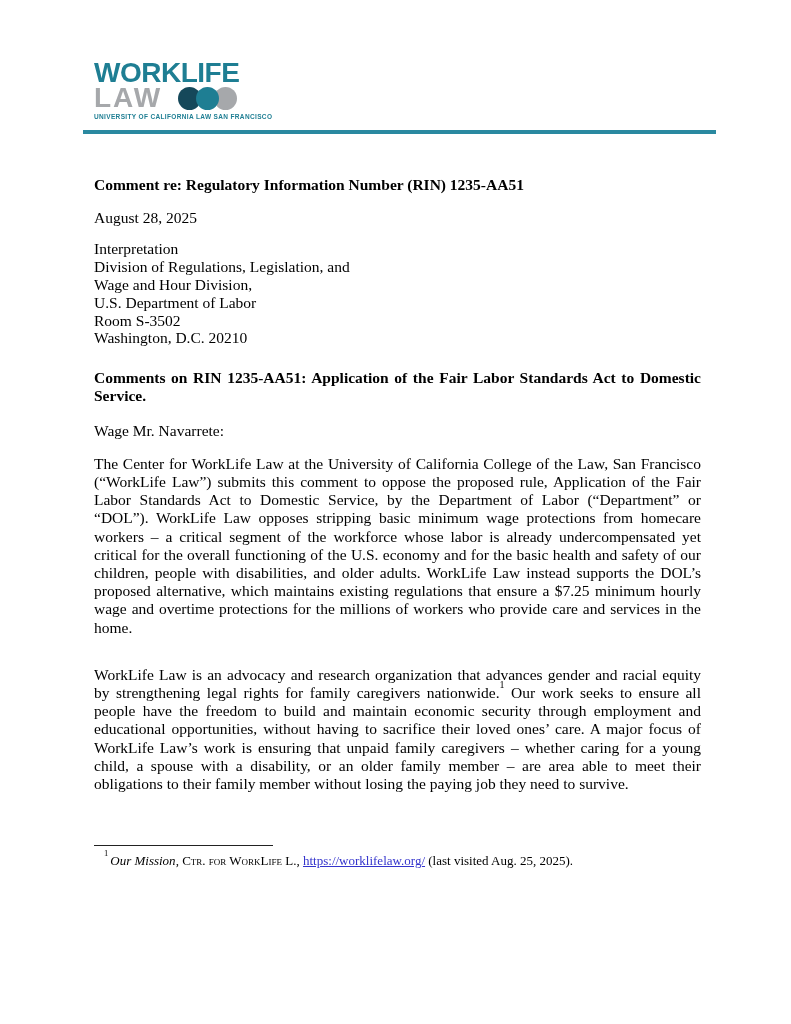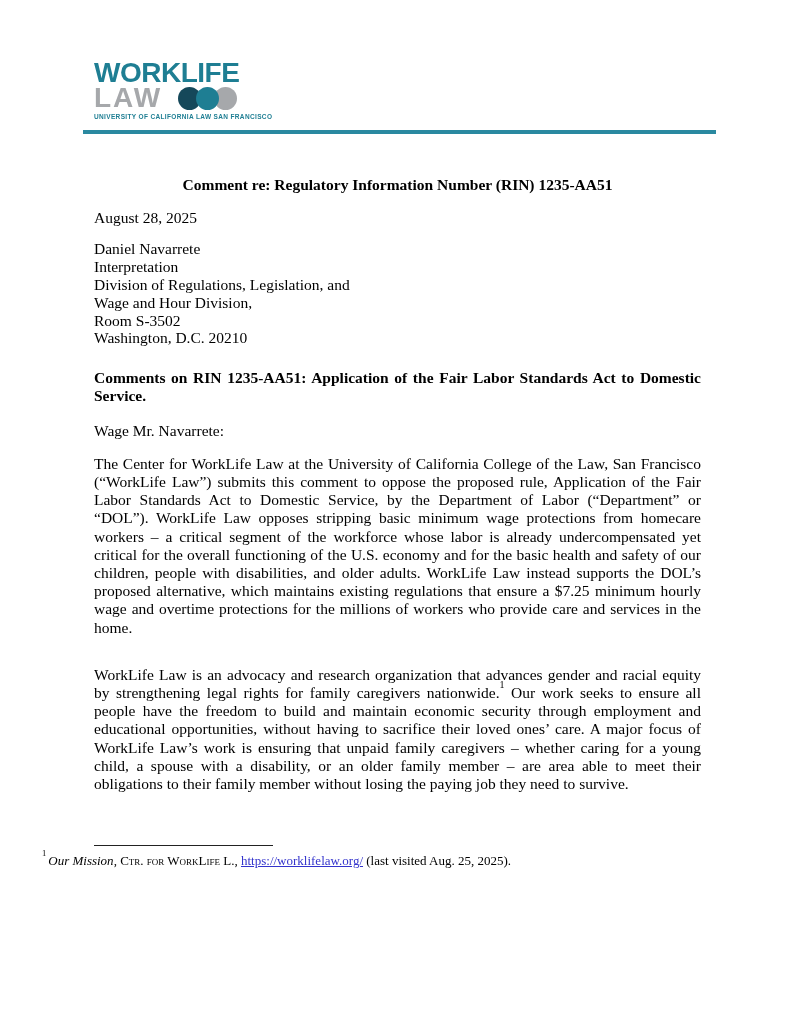--- a/index.html
+++ b/index.html
@@ -33,33 +33,33 @@
   .logo-tagline {
     font-family: "Liberation Sans", sans-serif;
     font-weight: bold; font-size: 6.5px; line-height: 8px;
     letter-spacing: 0.35px; color: #1e7e93; margin-top: 3px;
   }
 
   .divider { margin: 9px 75px 0 83px; height: 4px; background: #2a89a0; }
 
   
   .content { padding: 0 90px 0 94px; font-size: 15.5px; line-height: 18.2px; }
-  .title { text-align: center; font-weight: bold; margin-top: 42px; }
+  .title { text-align: left; font-weight: bold; margin-top: 42px; }
   .date-line { margin-top: 15px; }
   .uploaded-line { margin-top: 19px; font-weight: bold; }
   .address { margin-top: 13px; line-height: 17.8px; }
   .subject { margin-top: 22px; font-weight: bold; text-align: justify; }
   .salutation { margin-top: 16px; }
   .para { margin-top: 15px; text-align: justify; }
   .para-2 { margin-top: 29px; }
   sup.fn-ref { font-size: 10px; line-height: 0; position: relative; top: -4px; }
 
   
   .footnote-sep { margin: 52px 0 0 94px; width: 179px; border-top: 1.5px solid #222222; }
-  .footnote { padding: 6px 90px 0 42px; font-size: 13px; line-height: 17px; }
+  .footnote { padding: 6px 90px 0 104px; font-size: 13px; line-height: 17px; }
   .footnote sup { font-size: 8.5px; line-height: 0; position: relative; top: -4px; margin-right: 2px; }
   .fn-italic { font-style: italic; }
   .fn-smallcaps { font-variant: small-caps; }
   .fn-link { color: #3333cc; text-decoration: underline; cursor: pointer; }
 </style>
 </head>
 <body>
 
 <div class="page">
 
@@ -78,24 +78,24 @@
 
   <div class="divider"></div>
 
   <div class="content">
     <div class="title">Comment re: Regulatory Information Number (RIN) 1235-AA51</div>
 
     <div class="date-line">August 28, 2025</div>
 
 
     <div class="address">
-      <div>Daniel Navarrete</div>
       <div>Interpretation</div>
       <div>Division of Regulations, Legislation, and</div>
       <div>Wage and Hour Division,</div>
+      <div>U.S. Department of Labor</div>
       <div>Room S-3502</div>
       <div>Washington, D.C. 20210</div>
     </div>
 
     <div class="subject">Comments on RIN 1235-AA51: Application of the Fair Labor Standards Act to Domestic Service.</div>
 
     <div class="salutation">Wage Mr. Navarrete:</div>
 
     <div class="para para-1">The Center for WorkLife Law at the University of California College of the Law, San Francisco (“WorkLife Law”) submits this comment to oppose the proposed rule, Application of the Fair Labor Standards Act to Domestic Service, by the Department of Labor (“Department” or “DOL”). WorkLife Law opposes stripping basic minimum wage protections from homecare workers – a critical segment of the workforce whose labor is already undercompensated yet critical for the overall functioning of the U.S. economy and for the basic health and safety of our children, people with disabilities, and older adults. WorkLife Law instead supports the DOL’s proposed alternative, which maintains existing regulations that ensure a $7.25 minimum hourly wage and overtime protections for the millions of workers who provide care and services in the home.</div>
 

